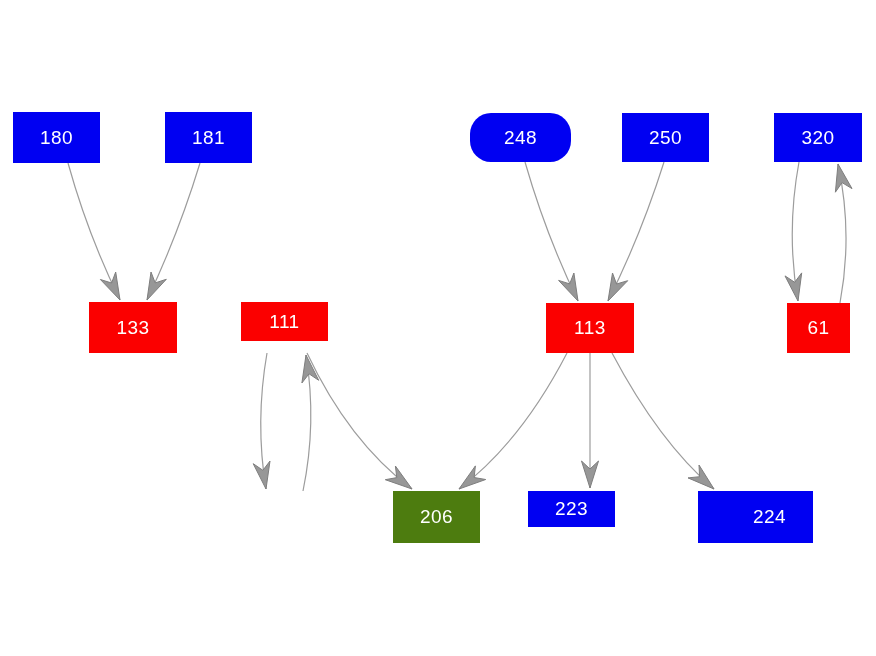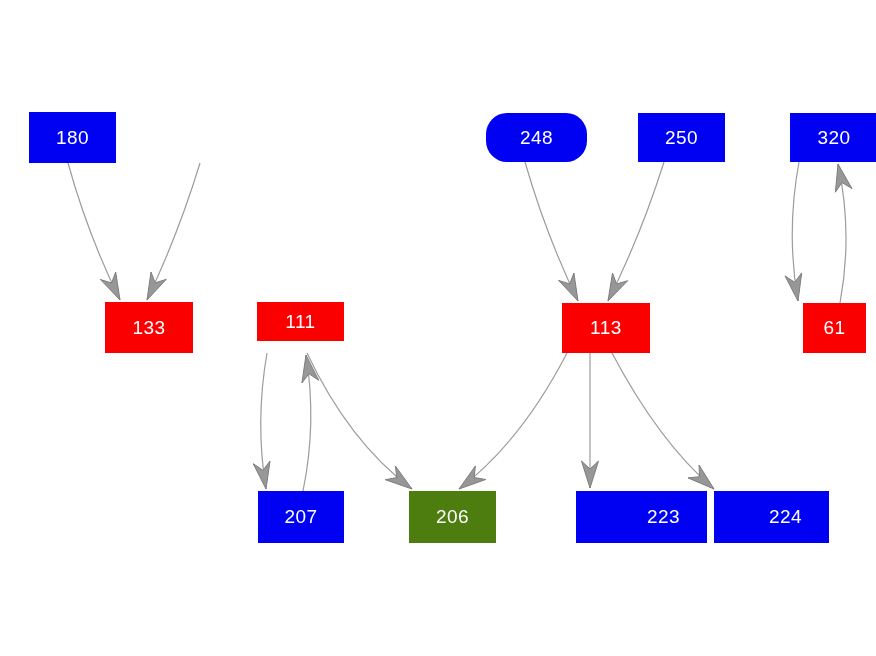--- a/index.html
+++ b/index.html
@@ -27,21 +27,20 @@
     left: 0;
     top: 0;
     width: 876px;
     height: 656px;
   }
   .node {
     position: absolute;
     display: flex;
     align-items: center;
     justify-content: center;
-    margin-left: 16px;
   }
   .node span {
     color: #ffffff;
     font-size: 19px;
     letter-spacing: 0.5px;
   }
   .edge-line {
     fill: none;
     stroke-width: 1.2px;
   }
@@ -73,20 +72,23 @@
       <polygon points="459.0,489.0 485.7,479.5 474.1,477.5 475.4,465.9" fill="#979797" stroke="#7e7e7e" stroke-width="1"></polygon>
       <path d="M 590 353 Q 590 420 590 488" class="edge-line" stroke="#9c9c9c"></path>
       <polygon points="590.0,488.0 598.5,461.0 590.0,469.0 581.5,461.0" fill="#979797" stroke="#7e7e7e" stroke-width="1"></polygon>
       <path d="M 612 353 Q 659 442 714 489" class="edge-line" stroke="#9c9c9c"></path>
       <polygon points="714.0,489.0 699.0,465.0 699.6,476.7 688.0,477.9" fill="#979797" stroke="#7e7e7e" stroke-width="1"></polygon>
     </svg>
   <div id="node-layer" class="node-layer">
       <div class="node" style="left: 13px; top: 112px; width: 87px; height: 51px; background: rgb(0, 0, 242);">
         <span>180</span>
       </div>
+      <div class="node" style="left: 165px; top: 112px; width: 87px; height: 51px; background: rgb(0, 0, 242);">
+        <span>181</span>
+      </div>
       <div class="node" style="left: 470px; top: 113px; width: 101px; height: 49px; background: rgb(0, 0, 242); border-radius: 21px;">
         <span>248</span>
       </div>
       <div class="node" style="left: 622px; top: 113px; width: 87px; height: 49px; background: rgb(0, 0, 242);">
         <span>250</span>
       </div>
       <div class="node" style="left: 774px; top: 113px; width: 88px; height: 49px; background: rgb(0, 0, 242);">
         <span>320</span>
       </div>
       <div class="node" style="left: 89px; top: 302px; width: 88px; height: 51px; background: rgb(251, 0, 0);">
@@ -94,26 +96,23 @@
       </div>
       <div class="node" style="left: 241px; top: 302px; width: 87px; height: 39px; background: rgb(251, 0, 0);">
         <span>111</span>
       </div>
       <div class="node" style="left: 546px; top: 303px; width: 88px; height: 50px; background: rgb(251, 0, 0);">
         <span>113</span>
       </div>
       <div class="node" style="left: 787px; top: 303px; width: 63px; height: 50px; background: rgb(251, 0, 0);">
         <span>61</span>
       </div>
-      <div class="node" style="left: 242px; top: 491px; width: 86px; height: 52px; background: rgb(0, 0, 242);">
-        <span>207</span>
-      </div>
       <div class="node" style="left: 393px; top: 491px; width: 87px; height: 52px; background: #4d7c0f;">
         <span>206</span>
       </div>
-      <div class="node" style="left: 560px; top: 491px; width: 87px; height: 52px; background: rgb(0, 0, 242); padding-left: 44px;">
+      <div class="node" style="left: 528px; top: 491px; width: 87px; height: 36px; background: rgb(0, 0, 242);">
         <span>223</span>
       </div>
       <div class="node" style="left: 698px; top: 491px; width: 87px; height: 52px; background: rgb(0, 0, 242); padding-left: 28px;">
         <span>224</span>
       </div>
     </div>
 </div>
 
 </body></html>

